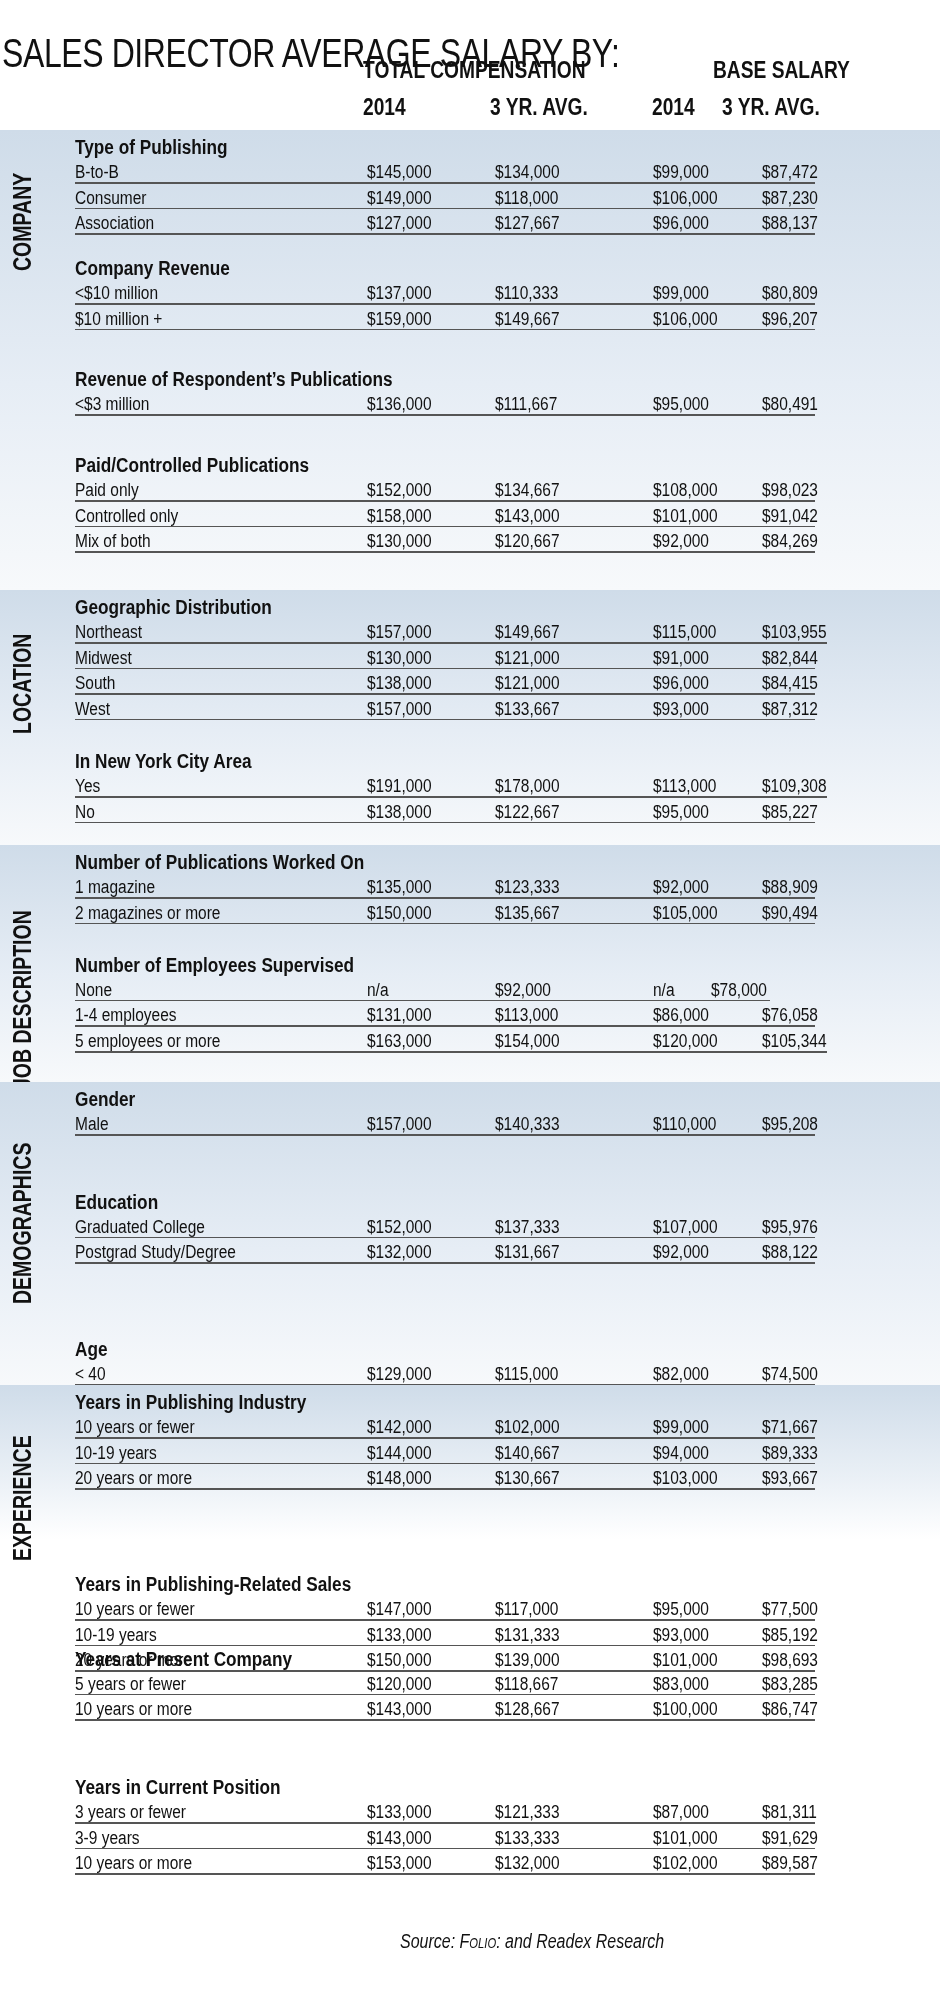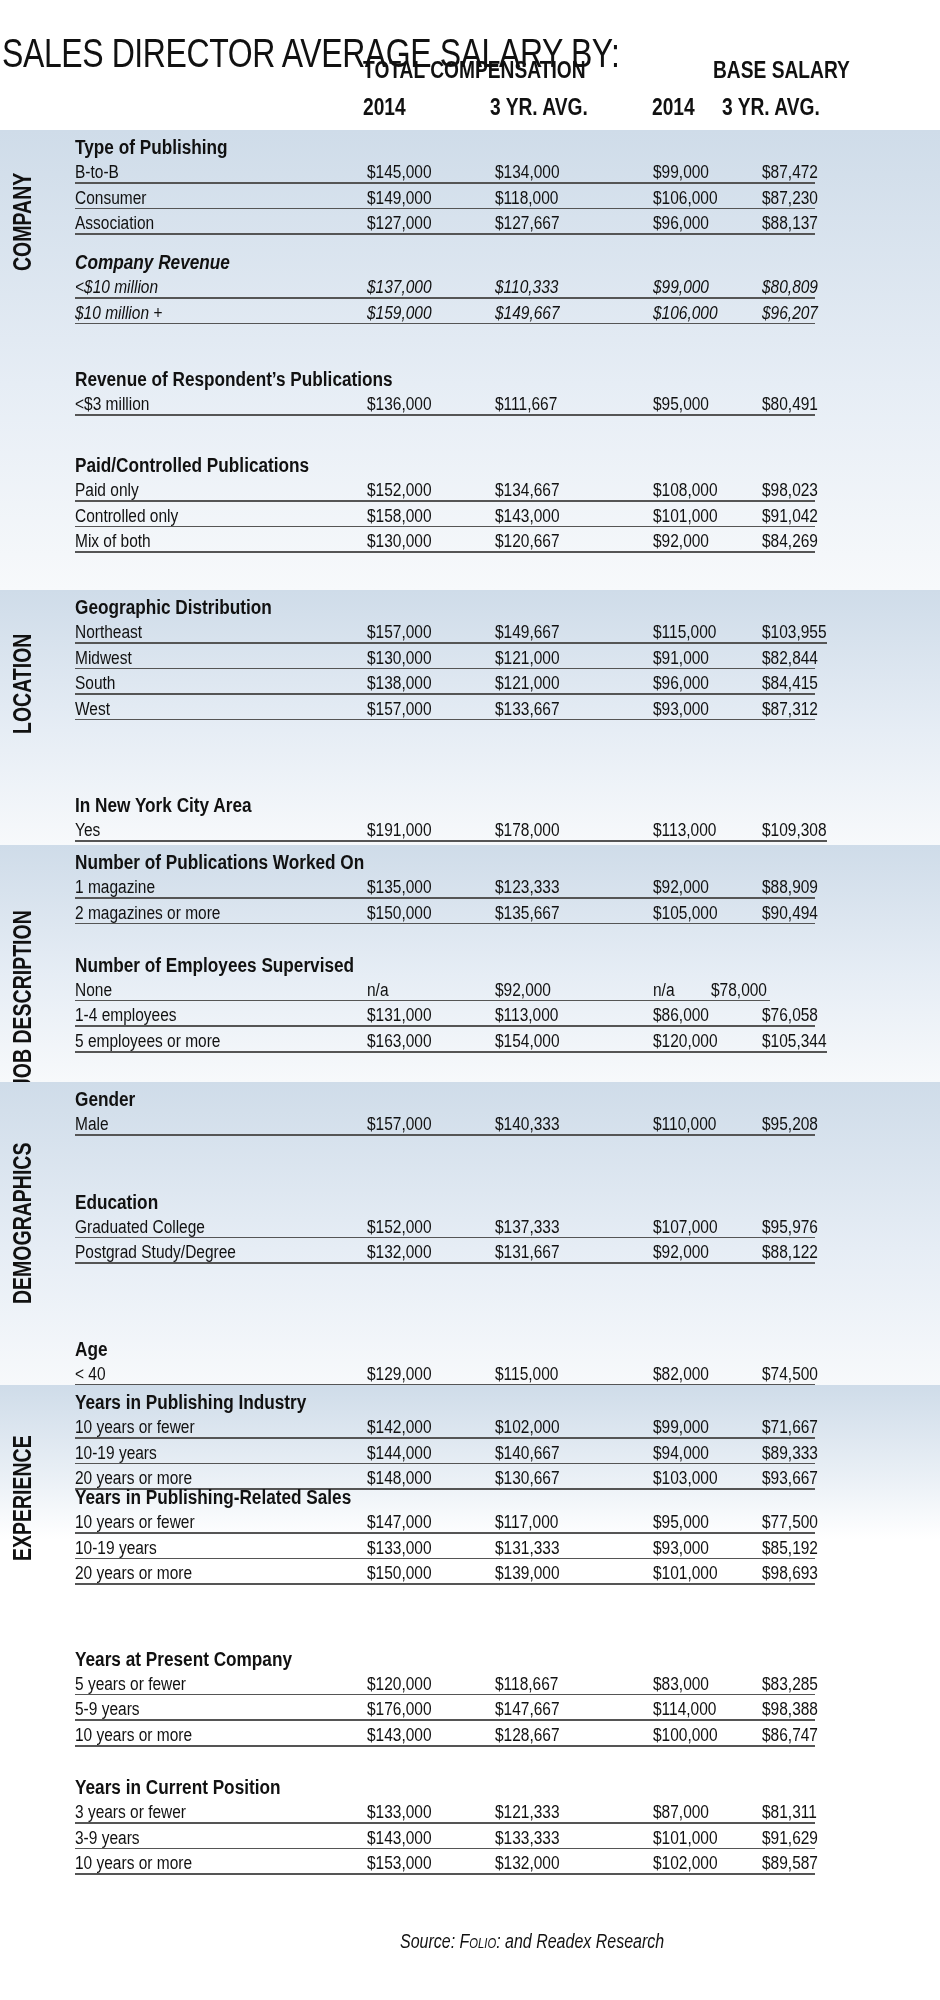--- a/index.html
+++ b/index.html
@@ -67,21 +67,21 @@
       </div>
       <div class="row">
         <div class="uline" style="width: 740px;"></div>
         <span class="cell c-label">Association</span>
         <span class="cell c1">$127,000</span>
         <span class="cell c2">$127,667</span>
         <span class="cell c3">$96,000</span>
         <span class="cell c4">$88,137</span>
       </div>
     </div>
-    <div class="group" style="top: 249px; font-style: italic;">
+    <div class="group" style="top: 255px;">
       <div class="group-title">Company Revenue</div>
       <div class="row">
         <div class="uline" style="width: 740px;"></div>
         <span class="cell c-label">&lt;$10 million</span>
         <span class="cell c1">$137,000</span>
         <span class="cell c2">$110,333</span>
         <span class="cell c3">$99,000</span>
         <span class="cell c4">$80,809</span>
       </div>
       <div class="row">
@@ -161,21 +161,21 @@
       </div>
       <div class="row">
         <div class="uline" style="width: 740px;"></div>
         <span class="cell c-label">West</span>
         <span class="cell c1">$157,000</span>
         <span class="cell c2">$133,667</span>
         <span class="cell c3">$93,000</span>
         <span class="cell c4">$87,312</span>
       </div>
     </div>
-    <div class="group" style="top: 748px; margin-top: 44px;">
+    <div class="group" style="top: 748px;">
       <div class="group-title">In New York City Area</div>
       <div class="row">
         <div class="uline" style="width: 752px;"></div>
         <span class="cell c-label">Yes</span>
         <span class="cell c1">$191,000</span>
         <span class="cell c2">$178,000</span>
         <span class="cell c3">$113,000</span>
         <span class="cell c4">$109,308</span>
       </div>
       <div class="row">
@@ -308,21 +308,21 @@
       </div>
       <div class="row">
         <div class="uline" style="width: 740px;"></div>
         <span class="cell c-label">20 years or more</span>
         <span class="cell c1">$148,000</span>
         <span class="cell c2">$130,667</span>
         <span class="cell c3">$103,000</span>
         <span class="cell c4">$93,667</span>
       </div>
     </div>
-    <div class="group" style="top: 1484px;">
+    <div class="group" style="top: 1571px;">
       <div class="group-title">Years in Publishing-Related Sales</div>
       <div class="row">
         <div class="uline" style="width: 740px;"></div>
         <span class="cell c-label">10 years or fewer</span>
         <span class="cell c1">$147,000</span>
         <span class="cell c2">$117,000</span>
         <span class="cell c3">$95,000</span>
         <span class="cell c4">$77,500</span>
       </div>
       <div class="row">
@@ -347,28 +347,20 @@
       <div class="row">
         <div class="uline" style="width: 740px;"></div>
         <span class="cell c-label">5 years or fewer</span>
         <span class="cell c1">$120,000</span>
         <span class="cell c2">$118,667</span>
         <span class="cell c3">$83,000</span>
         <span class="cell c4">$83,285</span>
       </div>
       <div class="row">
         <div class="uline" style="width: 740px;"></div>
-        <span class="cell c-label">5-9 years</span>
-        <span class="cell c1">$176,000</span>
-        <span class="cell c2">$147,667</span>
-        <span class="cell c3">$114,000</span>
-        <span class="cell c4">$98,388</span>
-      </div>
-      <div class="row">
-        <div class="uline" style="width: 740px;"></div>
         <span class="cell c-label">10 years or more</span>
         <span class="cell c1">$143,000</span>
         <span class="cell c2">$128,667</span>
         <span class="cell c3">$100,000</span>
         <span class="cell c4">$86,747</span>
       </div>
     </div>
     <div class="group" style="top: 1774.2px;">
       <div class="group-title">Years in Current Position</div>
       <div class="row">

